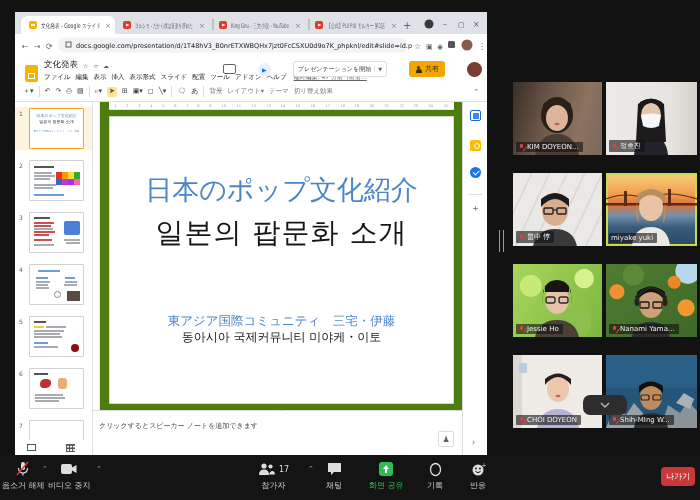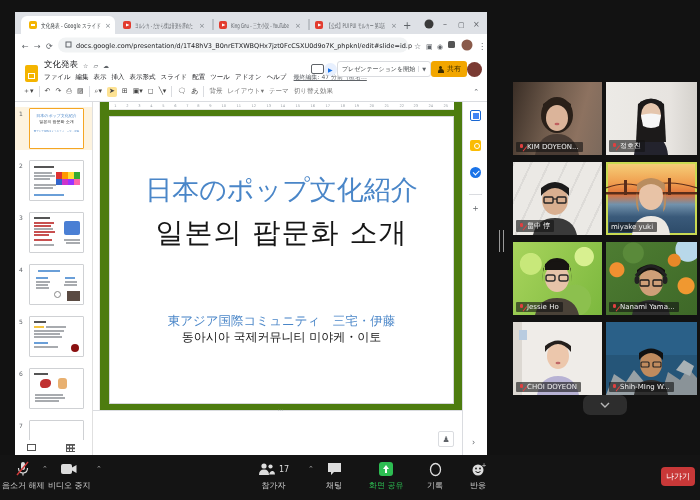--- a/index.html
+++ b/index.html
@@ -13,21 +13,21 @@
 #docheader{height:26px;background:#fff;display:flex;align-items:flex-end;padding:0 6px;position:relative}
 #slogo{width:13px;height:17px;background:#f4b400;border-radius:2px;margin:0 6px 0 4px;position:relative}
 #slogo:after{content:"";position:absolute;left:3px;top:8px;right:3px;height:4px;border:1px solid #fff}
 #dtitleblock{display:flex;flex-direction:column;justify-content:center;gap:2px}
 #dtitlerow{display:flex;align-items:center;gap:5px}
 #dtitle{font-size:8.5px;color:#202124}
 .dticon{font-size:6px;color:#5f6368}
 #menurow{display:flex;gap:5px;align-items:center}
 .mi{font-size:6.5px;color:#202124;white-space:nowrap}
 #lastedit{font-size:6px;color:#5f6368;text-decoration:underline;margin-left:2px;white-space:nowrap}
-#hdr-right{position:absolute;right:5px;top:0;height:100%;display:flex;align-items:center;gap:0}
+#hdr-right{position:absolute;right:5px;top:0;height:100%;display:flex;align-items:center;gap:22px}
 .hicon{width:13px;height:10px;border:1.2px solid #5f6368;border-radius:2px}
 .hicon2{width:13px;height:13px;border-radius:50%;background:#e8f0fe;display:flex;align-items:center;justify-content:center;font-size:6px;color:#1a73e8}
 #presentbtn{height:16px;border:1px solid #dadce0;border-radius:3px;background:#fff;display:flex;align-items:center;padding:0 4px;gap:3px}
 #presentbtn .pl{font-size:6px;color:#3c4043}
 #presentbtn .caret{font-size:5px;color:#5f6368;border-left:1px solid #dadce0;padding-left:3px}
 #sharebtn{height:16px;border-radius:3px;background:#f2a600;display:flex;align-items:center;padding:0 6px;gap:3px}
 #sharebtn .spic{width:7px;height:7px;position:relative}
 #sharebtn .spic:before{content:"";position:absolute;left:2px;top:0;width:3px;height:3px;border-radius:50%;background:#3d2e00}
 #sharebtn .spic:after{content:"";position:absolute;left:0.5px;top:3.5px;width:6px;height:3.5px;border-radius:3px 3px 0 0;background:#3d2e00}
 #sharebtn .sl{font-size:7px;color:#3d2e00}
@@ -82,21 +82,21 @@
 .m1a{font-size:8px;color:#4a86c8;white-space:nowrap}
 .m1b{font-size:8px;color:#222;white-space:nowrap}
 .m1c{font-size:5px;color:#4a86c8;white-space:nowrap;margin-top:10px}
 .gbar{position:absolute;height:1.5px;background:#a8abaf}
 .rbar{position:absolute;height:1.5px;background:#c85050}
 .bbar{position:absolute;height:1.5px;background:#6a9fd8}
 .dbar{position:absolute;height:2px;background:#555}
 .m2grid{position:absolute;right:3px;top:11px;width:24px;height:13px;display:grid;grid-template-columns:repeat(4,1fr);grid-template-rows:1fr 1fr}
 .m2grid i{display:block}
 
-#grid{position:absolute;left:513px;top:82px;width:184px;display:grid;grid-template-columns:89px 91px;grid-auto-rows:73px;gap:7px 4px}
+#grid{position:absolute;left:513px;top:82px;width:184px;display:grid;grid-template-columns:89px 91px;grid-auto-rows:73px;gap:18px 4px}
 .tile{position:relative;overflow:hidden;background:#222}
 .tile svg.person{position:absolute;inset:0;width:100%;height:100%}
 .tile.speaking{outline:2.5px solid #c9da52;outline-offset:-2.5px}
 .nametag{position:absolute;left:3px;bottom:3px;background:rgba(20,20,20,.62);border-radius:1px;display:flex;align-items:center;gap:2px;padding:1px 4px 1px 2px;z-index:5}
 .nametag .nm{font-size:7px;color:#f0f0f0;white-space:nowrap}
 .micoff{width:7px;height:8px;position:relative;flex:0 0 7px}
 .micoff:before{content:"";position:absolute;left:2.2px;top:0.5px;width:2.6px;height:4.5px;background:#e04040;border-radius:1.3px}
 .micoff:after{content:"";position:absolute;left:0.5px;top:0.5px;width:6px;height:6px;border-right:1.2px solid #e04040;transform:rotate(38deg)}
 #gridchevron{position:absolute;left:583px;top:395px;width:44px;height:20px;background:#2d2d2d;border-radius:7px;display:flex;align-items:center;justify-content:center}
 #gridchevron svg{display:block}
@@ -380,20 +380,21 @@
           <span>25</span>
         </div>
       <div id="slide">
         <div id="sl-title-ja">日本のポップ文化紹介</div>
         <div id="sl-title-ko">일본의 팝문화 소개</div>
         <div id="sl-by-ja">東アジア国際コミュニティ　三宅・伊藤</div>
         <div id="sl-by-ko">동아시아 국제커뮤니티 미야케・이토</div>
       </div>
       <div id="notes">
         <span id="noteshandle">⋯</span>
+        <span id="notestext">クリックするとスピーカー ノートを追加できます</span>
         <span id="notesbtn">♟</span>
       </div>
     </div>
     <div id="sidepanel">
       <span class="spicon" id="sp-cal"></span>
       <span class="spicon" id="sp-keep"></span>
       <span class="spicon" id="sp-tasks"></span>
       <span id="sp-div"></span>
       <span id="sp-plus">＋</span>
       <span id="sp-arrow">›</span>

